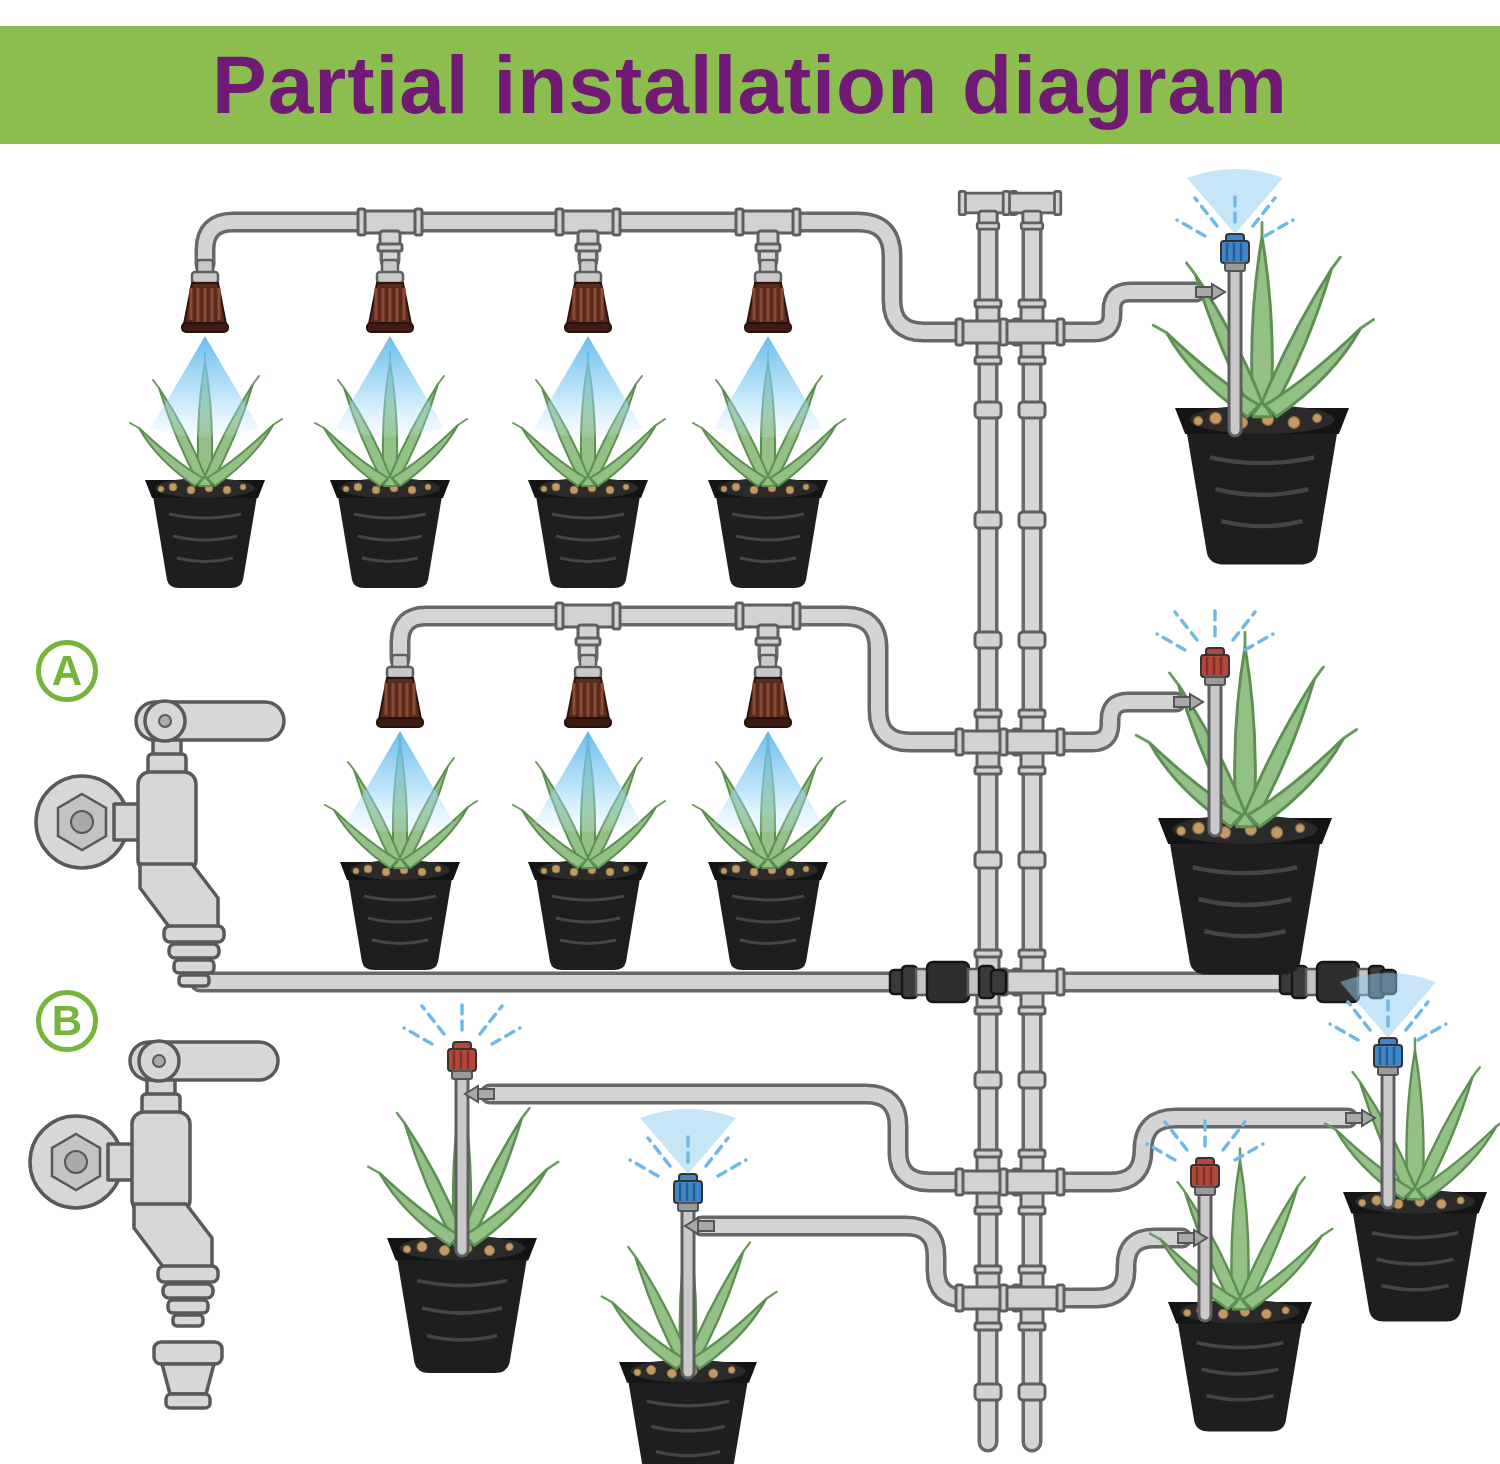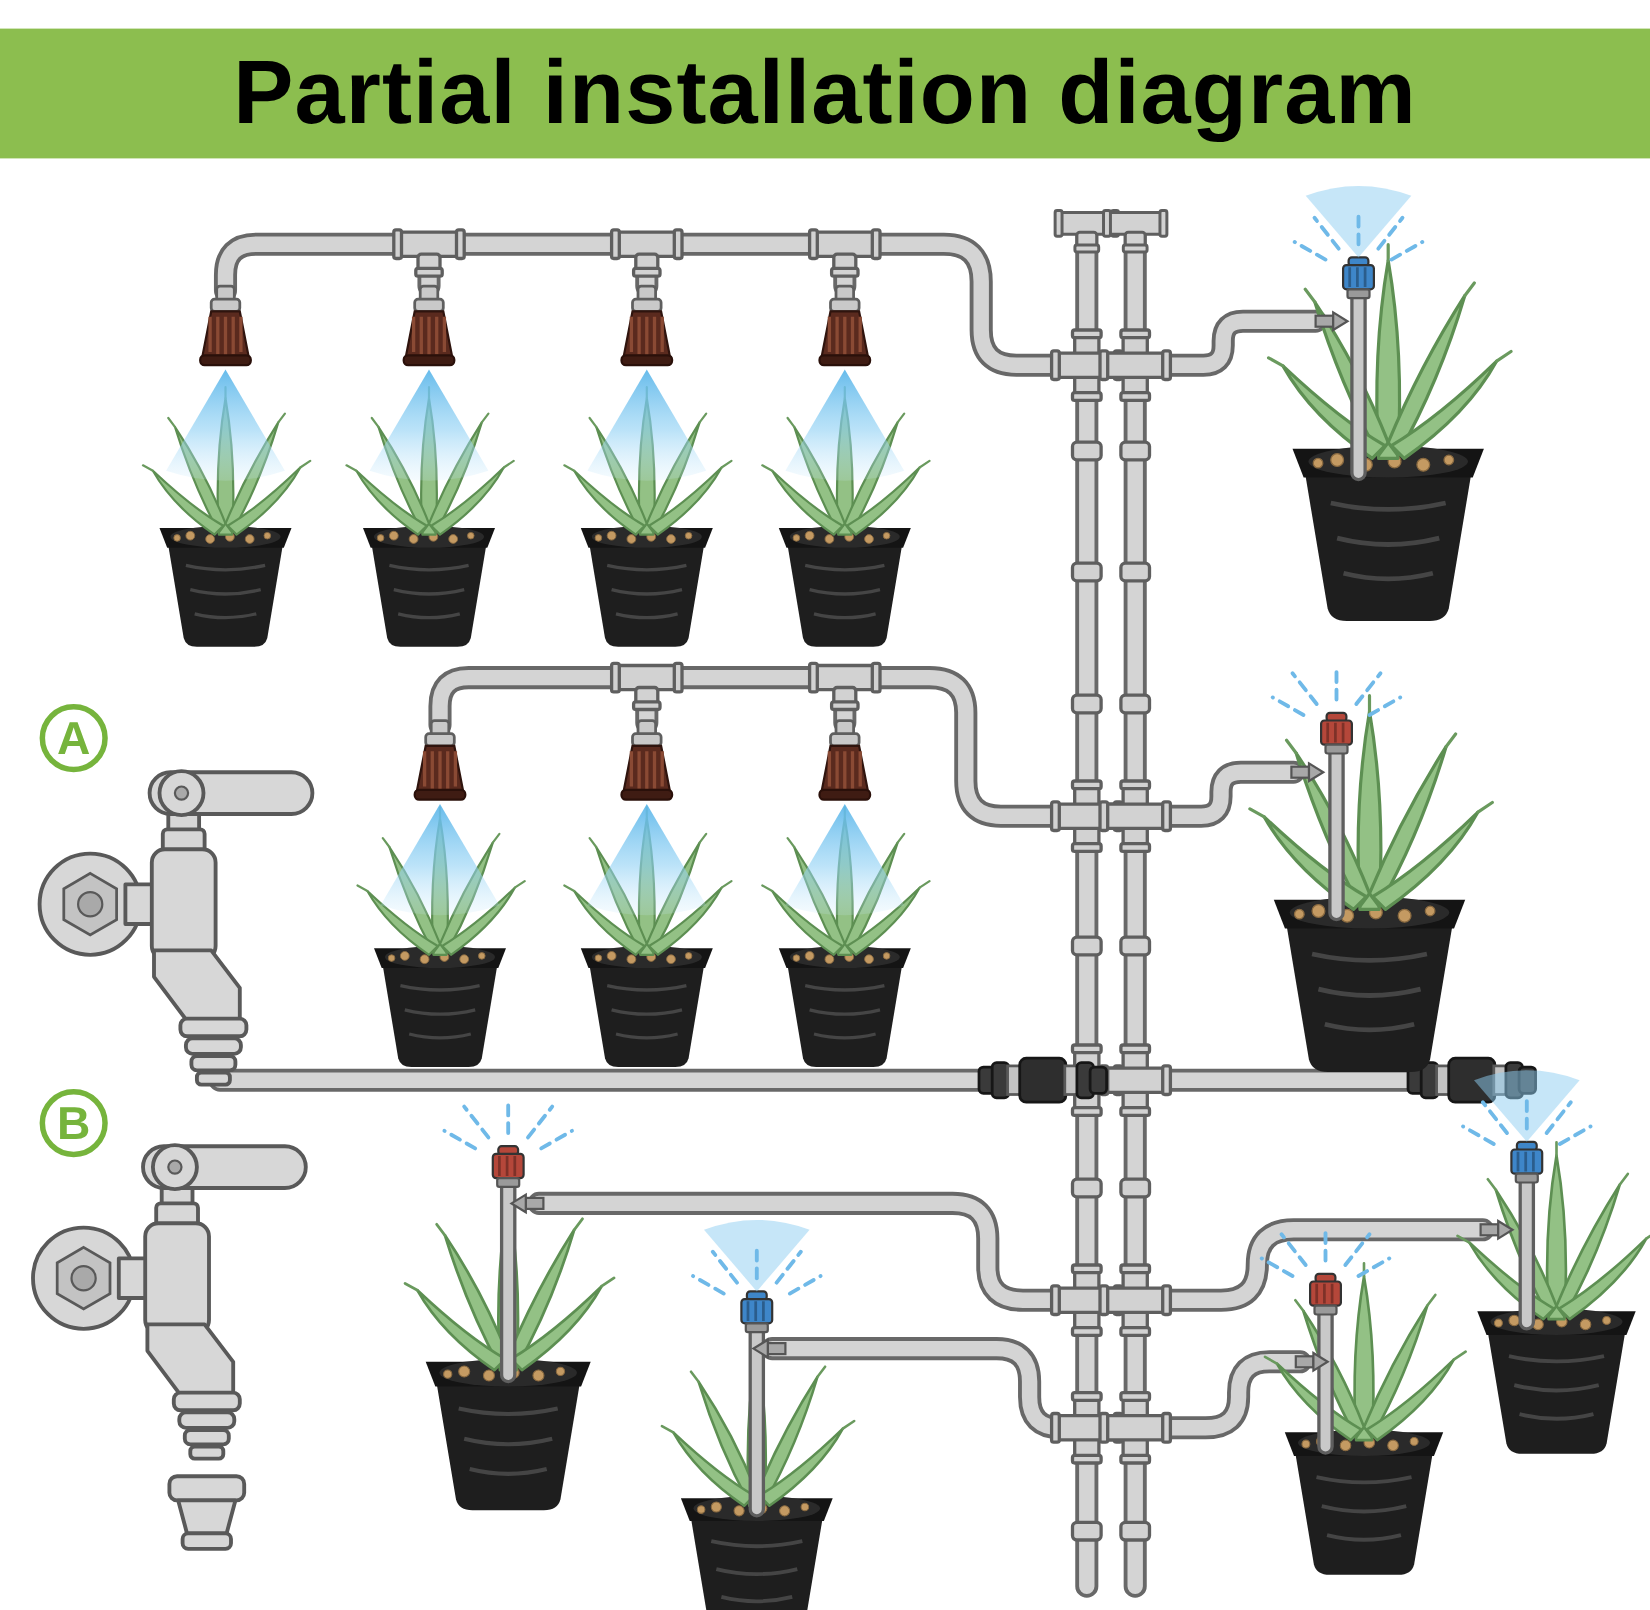--- a/index.html
+++ b/index.html
@@ -1,20 +1,20 @@
 <!DOCTYPE html>
 <html><head>
 <meta charset="utf-8">
 <style>
   *{box-sizing:border-box}
   html,body{margin:0;padding:0;background:#ffffff;font-family:"Liberation Sans",sans-serif}
   .stage{position:relative;width:1500px;height:1464px;background:#ffffff;overflow:hidden}
   .banner{position:absolute;top:26px;left:0;width:100%;height:118px;background:#8cbe4f;
           display:flex;align-items:center;justify-content:center}
-  .banner h1{margin:0;color:#000000;font-size:82px;font-weight:800;letter-spacing:1px;
+  .banner h1{margin:0;color:#701a75;font-size:82px;font-weight:800;letter-spacing:1px;
              font-family:"Liberation Sans",sans-serif}
   .badge{position:absolute;width:62px;height:62px;border-radius:50%;background:#ffffff;
          border:5px solid #76b43c;color:#76b43c;font-size:42px;font-weight:800;
          display:flex;align-items:center;justify-content:center}
   #badge-a{left:36px;top:640px}
   #badge-b{left:36px;top:990px}
   svg.diagram{position:absolute;left:0;top:0}
   
   .po{fill:none;stroke:#686868;stroke-width:21;stroke-linecap:round;stroke-linejoin:round}
   .pf{fill:none;stroke:#d4d4d4;stroke-width:14;stroke-linecap:round;stroke-linejoin:round}

